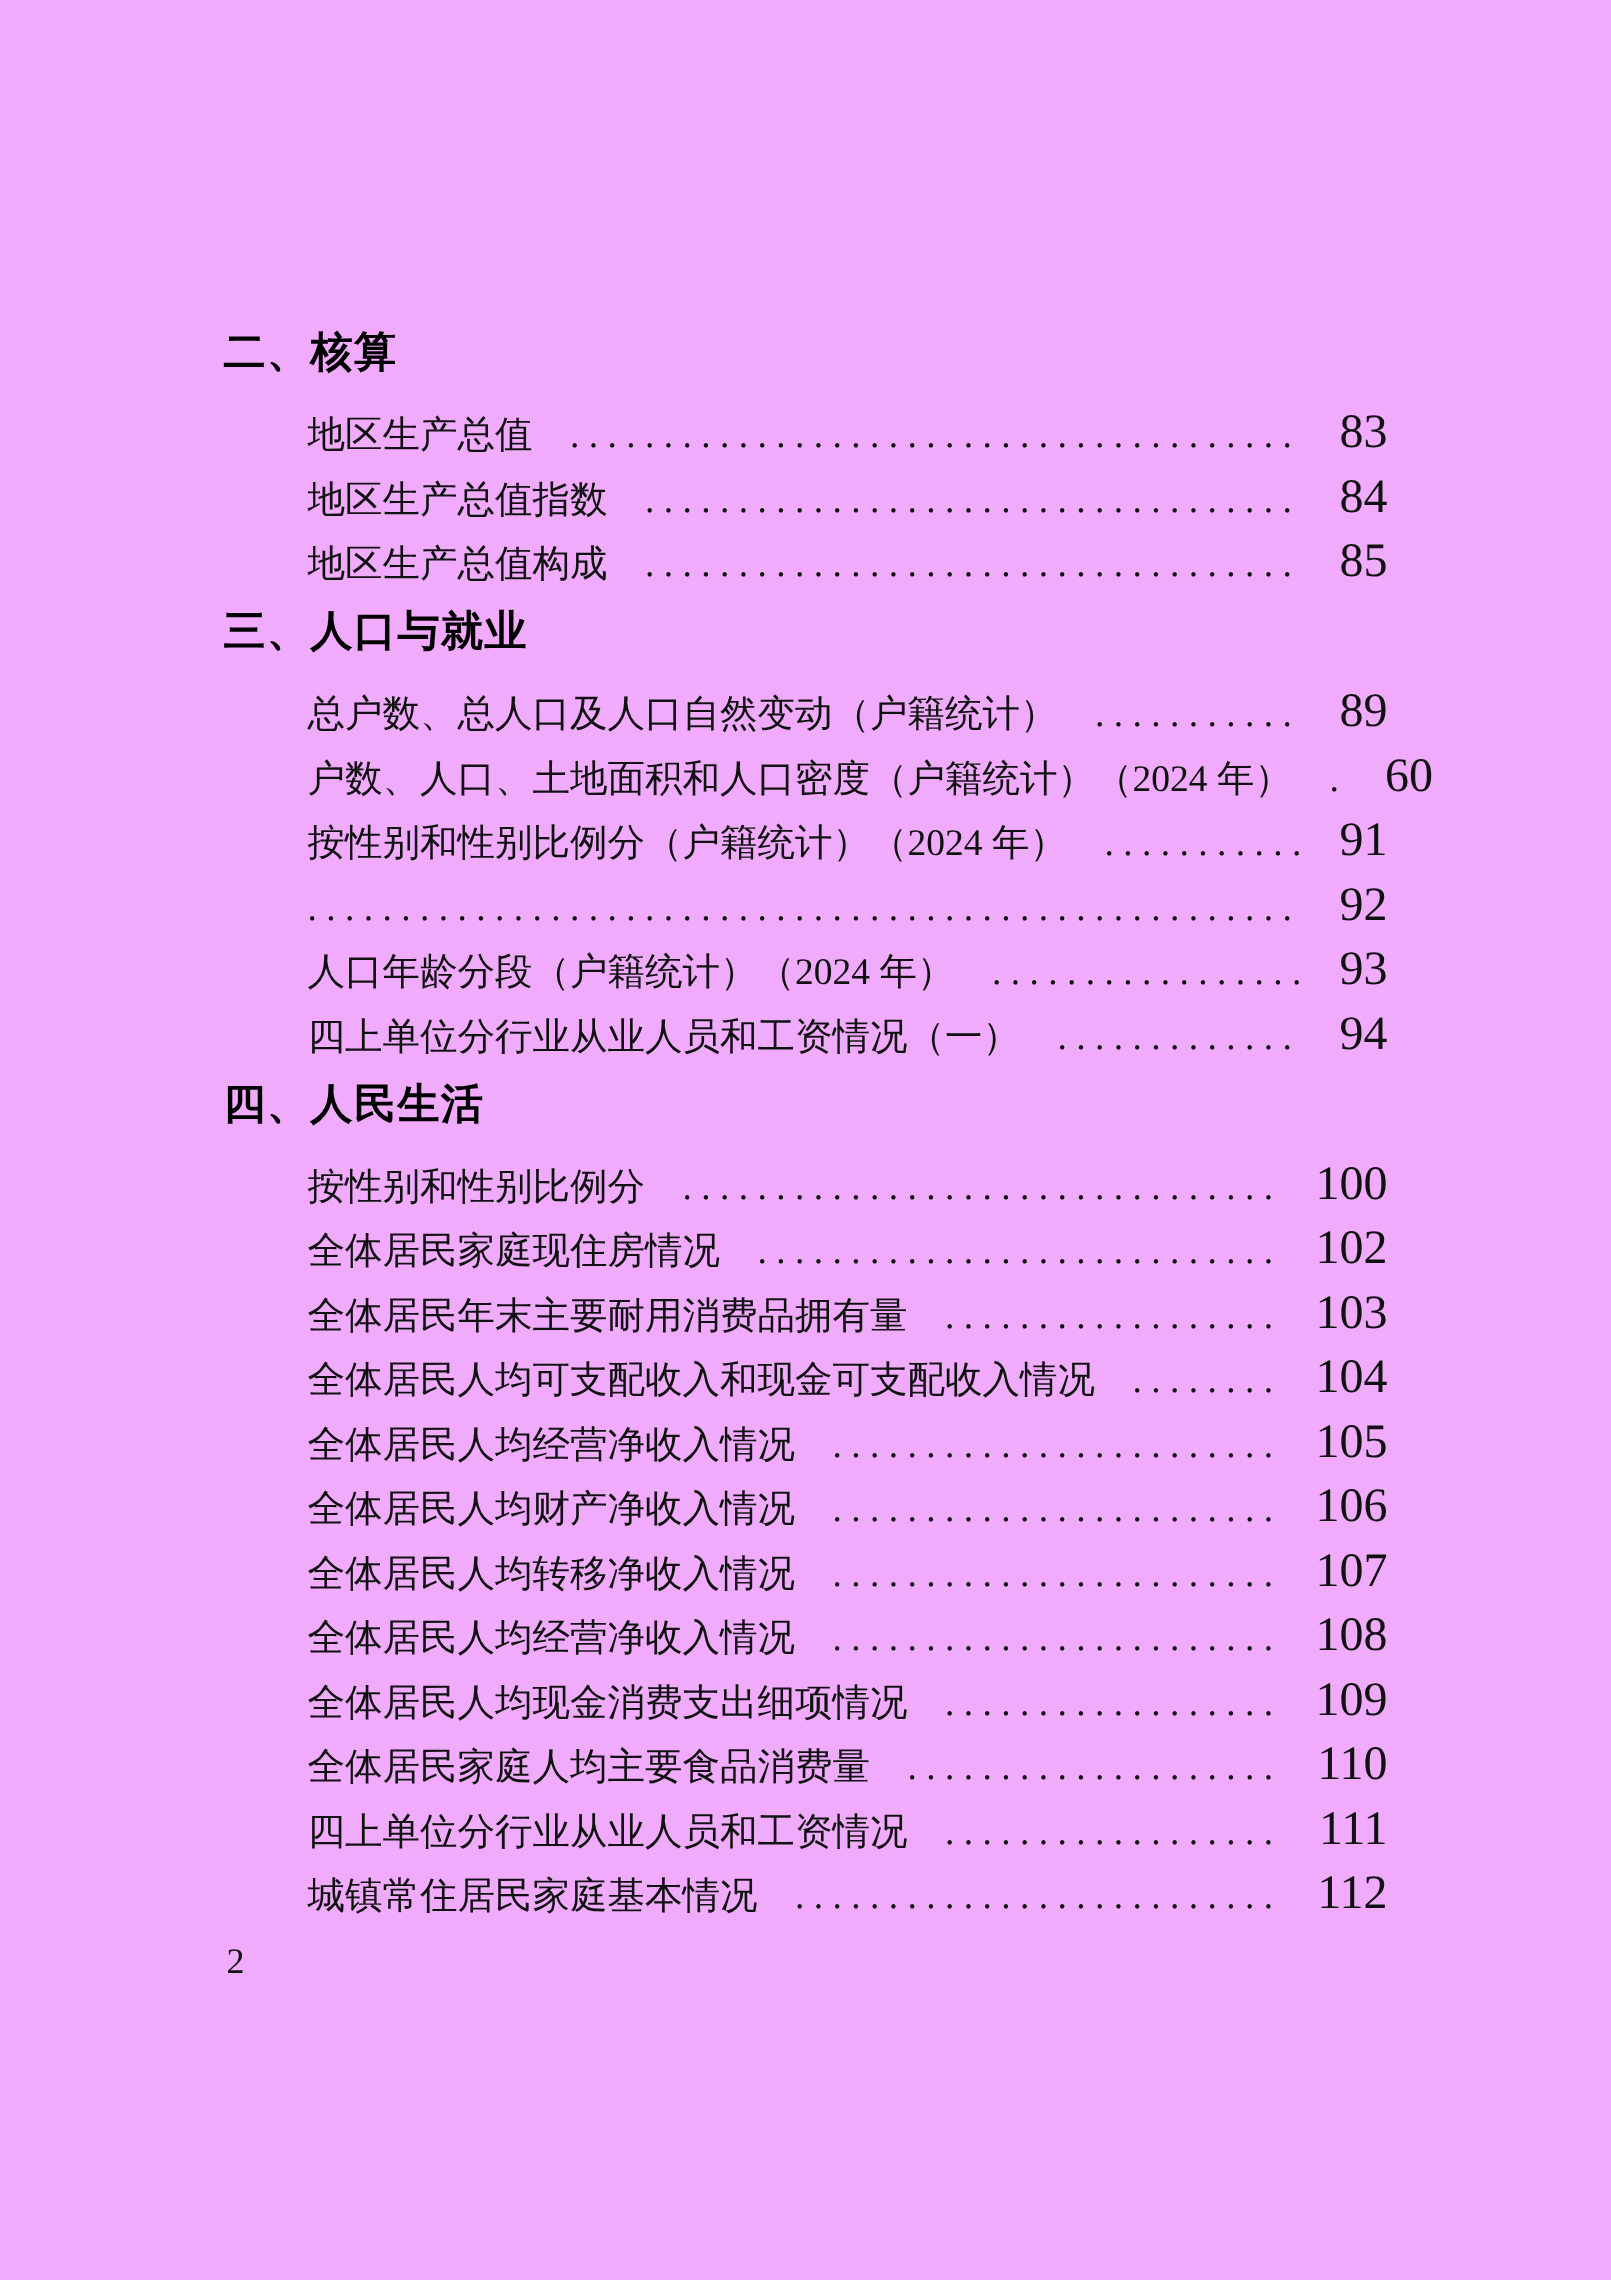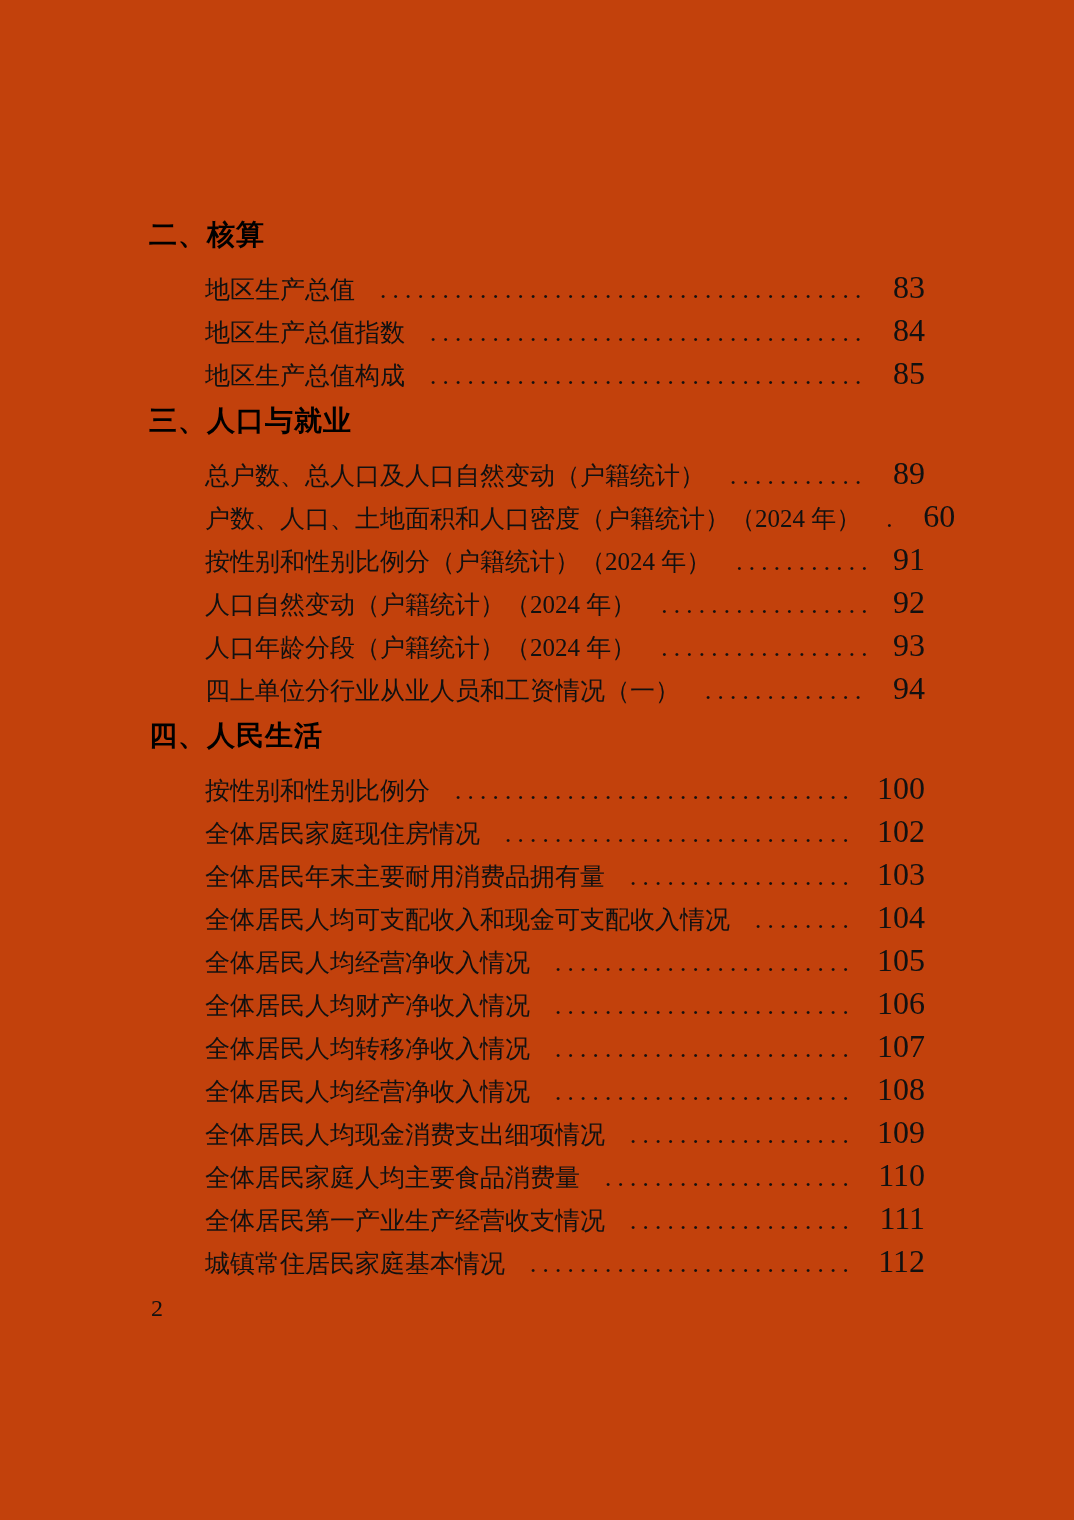--- a/index.html
+++ b/index.html
@@ -11,21 +11,21 @@
     width: 1074px;
     height: 1520px;
     position: relative;
     overflow: hidden;
     font-family: "Liberation Serif", "DejaVu Serif", serif;
     color: #111111;
   }
   .page {
     position: absolute;
     inset: 0;
-    background: #c2410c;
+    background: #f0abfc;
   }
   .toc {
     position: absolute;
     left: 149px;
     right: 149px;
     top: 209px;
   }
   .section-title {
     margin: 0;
     padding: 6px 0 11px 0;
@@ -114,21 +114,20 @@
     <span class="entry-page">60</span>
   </div>
 
   <div class="entry">
     <span class="entry-label">按性别和性别比例分（户籍统计）（2024 年）</span>
     <span class="dots">. . . . . . . . . . . . . . . . . . . . . . . . . . . . . . . . . . . . . . . . . . . . . . . . . . . . . . . . . . . . . . . . . . . . . . . . . . . . . . . . . . . . . . . . . . . . . . . . . . . . . . . . . . . . . . . . . . . . . . . . . . . . . . . . . . . . . . . . . . . . . . . . . . . . . . </span>
     <span class="entry-page">91</span>
   </div>
 
   <div class="entry">
-    <span class="entry-label">人口自然变动（户籍统计）（2024 年）</span>
     <span class="dots">. . . . . . . . . . . . . . . . . . . . . . . . . . . . . . . . . . . . . . . . . . . . . . . . . . . . . . . . . . . . . . . . . . . . . . . . . . . . . . . . . . . . . . . . . . . . . . . . . . . . . . . . . . . . . . . . . . . . . . . . . . . . . . . . . . . . . . . . . . . . . . . . . . . . . . </span>
     <span class="entry-page">92</span>
   </div>
 
   <div class="entry">
     <span class="entry-label">人口年龄分段（户籍统计）（2024 年）</span>
     <span class="dots">. . . . . . . . . . . . . . . . . . . . . . . . . . . . . . . . . . . . . . . . . . . . . . . . . . . . . . . . . . . . . . . . . . . . . . . . . . . . . . . . . . . . . . . . . . . . . . . . . . . . . . . . . . . . . . . . . . . . . . . . . . . . . . . . . . . . . . . . . . . . . . . . . . . . . . </span>
     <span class="entry-page">93</span>
   </div>
 
@@ -197,21 +196,21 @@
     <span class="entry-page">109</span>
   </div>
 
   <div class="entry">
     <span class="entry-label">全体居民家庭人均主要食品消费量</span>
     <span class="dots">. . . . . . . . . . . . . . . . . . . . . . . . . . . . . . . . . . . . . . . . . . . . . . . . . . . . . . . . . . . . . . . . . . . . . . . . . . . . . . . . . . . . . . . . . . . . . . . . . . . . . . . . . . . . . . . . . . . . . . . . . . . . . . . . . . . . . . . . . . . . . . . . . . . . . . </span>
     <span class="entry-page">110</span>
   </div>
 
   <div class="entry">
-    <span class="entry-label">全体居民第一产业生产经营收支情况</span>
+    <span class="entry-label">四上单位分行业从业人员和工资情况</span>
     <span class="dots">. . . . . . . . . . . . . . . . . . . . . . . . . . . . . . . . . . . . . . . . . . . . . . . . . . . . . . . . . . . . . . . . . . . . . . . . . . . . . . . . . . . . . . . . . . . . . . . . . . . . . . . . . . . . . . . . . . . . . . . . . . . . . . . . . . . . . . . . . . . . . . . . . . . . . . </span>
     <span class="entry-page">111</span>
   </div>
 
   <div class="entry">
     <span class="entry-label">城镇常住居民家庭基本情况</span>
     <span class="dots">. . . . . . . . . . . . . . . . . . . . . . . . . . . . . . . . . . . . . . . . . . . . . . . . . . . . . . . . . . . . . . . . . . . . . . . . . . . . . . . . . . . . . . . . . . . . . . . . . . . . . . . . . . . . . . . . . . . . . . . . . . . . . . . . . . . . . . . . . . . . . . . . . . . . . . </span>
     <span class="entry-page">112</span>
   </div>
 </div>

